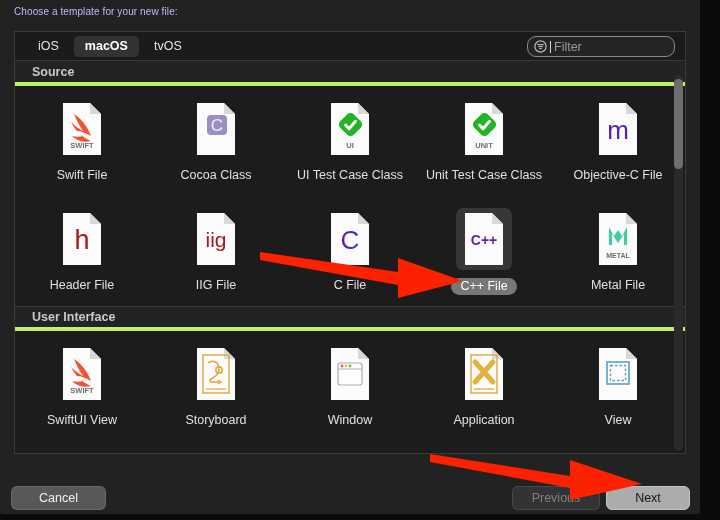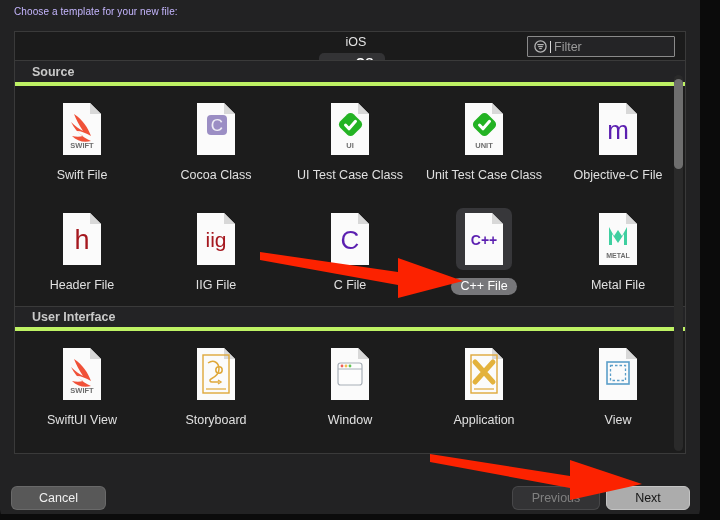--- a/index.html
+++ b/index.html
@@ -29,37 +29,37 @@
     position:absolute; left:14px; top:6px;
     font-size:10px; color:#c4b5fd; letter-spacing:0.1px;
   }
 
   
   #tabbar {
     position:absolute; left:14px; top:31px; width:672px; height:29px;
     background:#1b1b1b;
     border:1px solid #3a3a3a;
     border-bottom:none;
-    display:flex; align-items:center;flex-direction:column;
+    display:flex; align-items:center;
   }
   .tab {
     font-size:12.5px; color:#e3e3e3;
     padding:3px 11px; margin-left:4px;
     border-radius:5px; line-height:1.2;
   }
   .tab:first-child { margin-left:12px; }
   .tab.selected { background:#333335; color:#ffffff; font-weight:bold; }
 
   
   #filter-field {
     position:absolute; right:10px; top:4px;
     width:148px; height:21px;
     background:#242426;
     border:1.5px solid #8a8a8a;
-    border-radius:1px;
+    border-radius:9px;
     display:flex; align-items:center;
     padding:0 6px;
   }
   #filter-icon { width:13px; height:13px; flex:0 0 13px; margin-right:3px; }
   #filter-caret {
     width:1px; height:12px; background:#d8d8d8; margin-right:3px;
   }
   #filter-placeholder {
     font-size:12.5px; color:#9b9b9b;
   }

